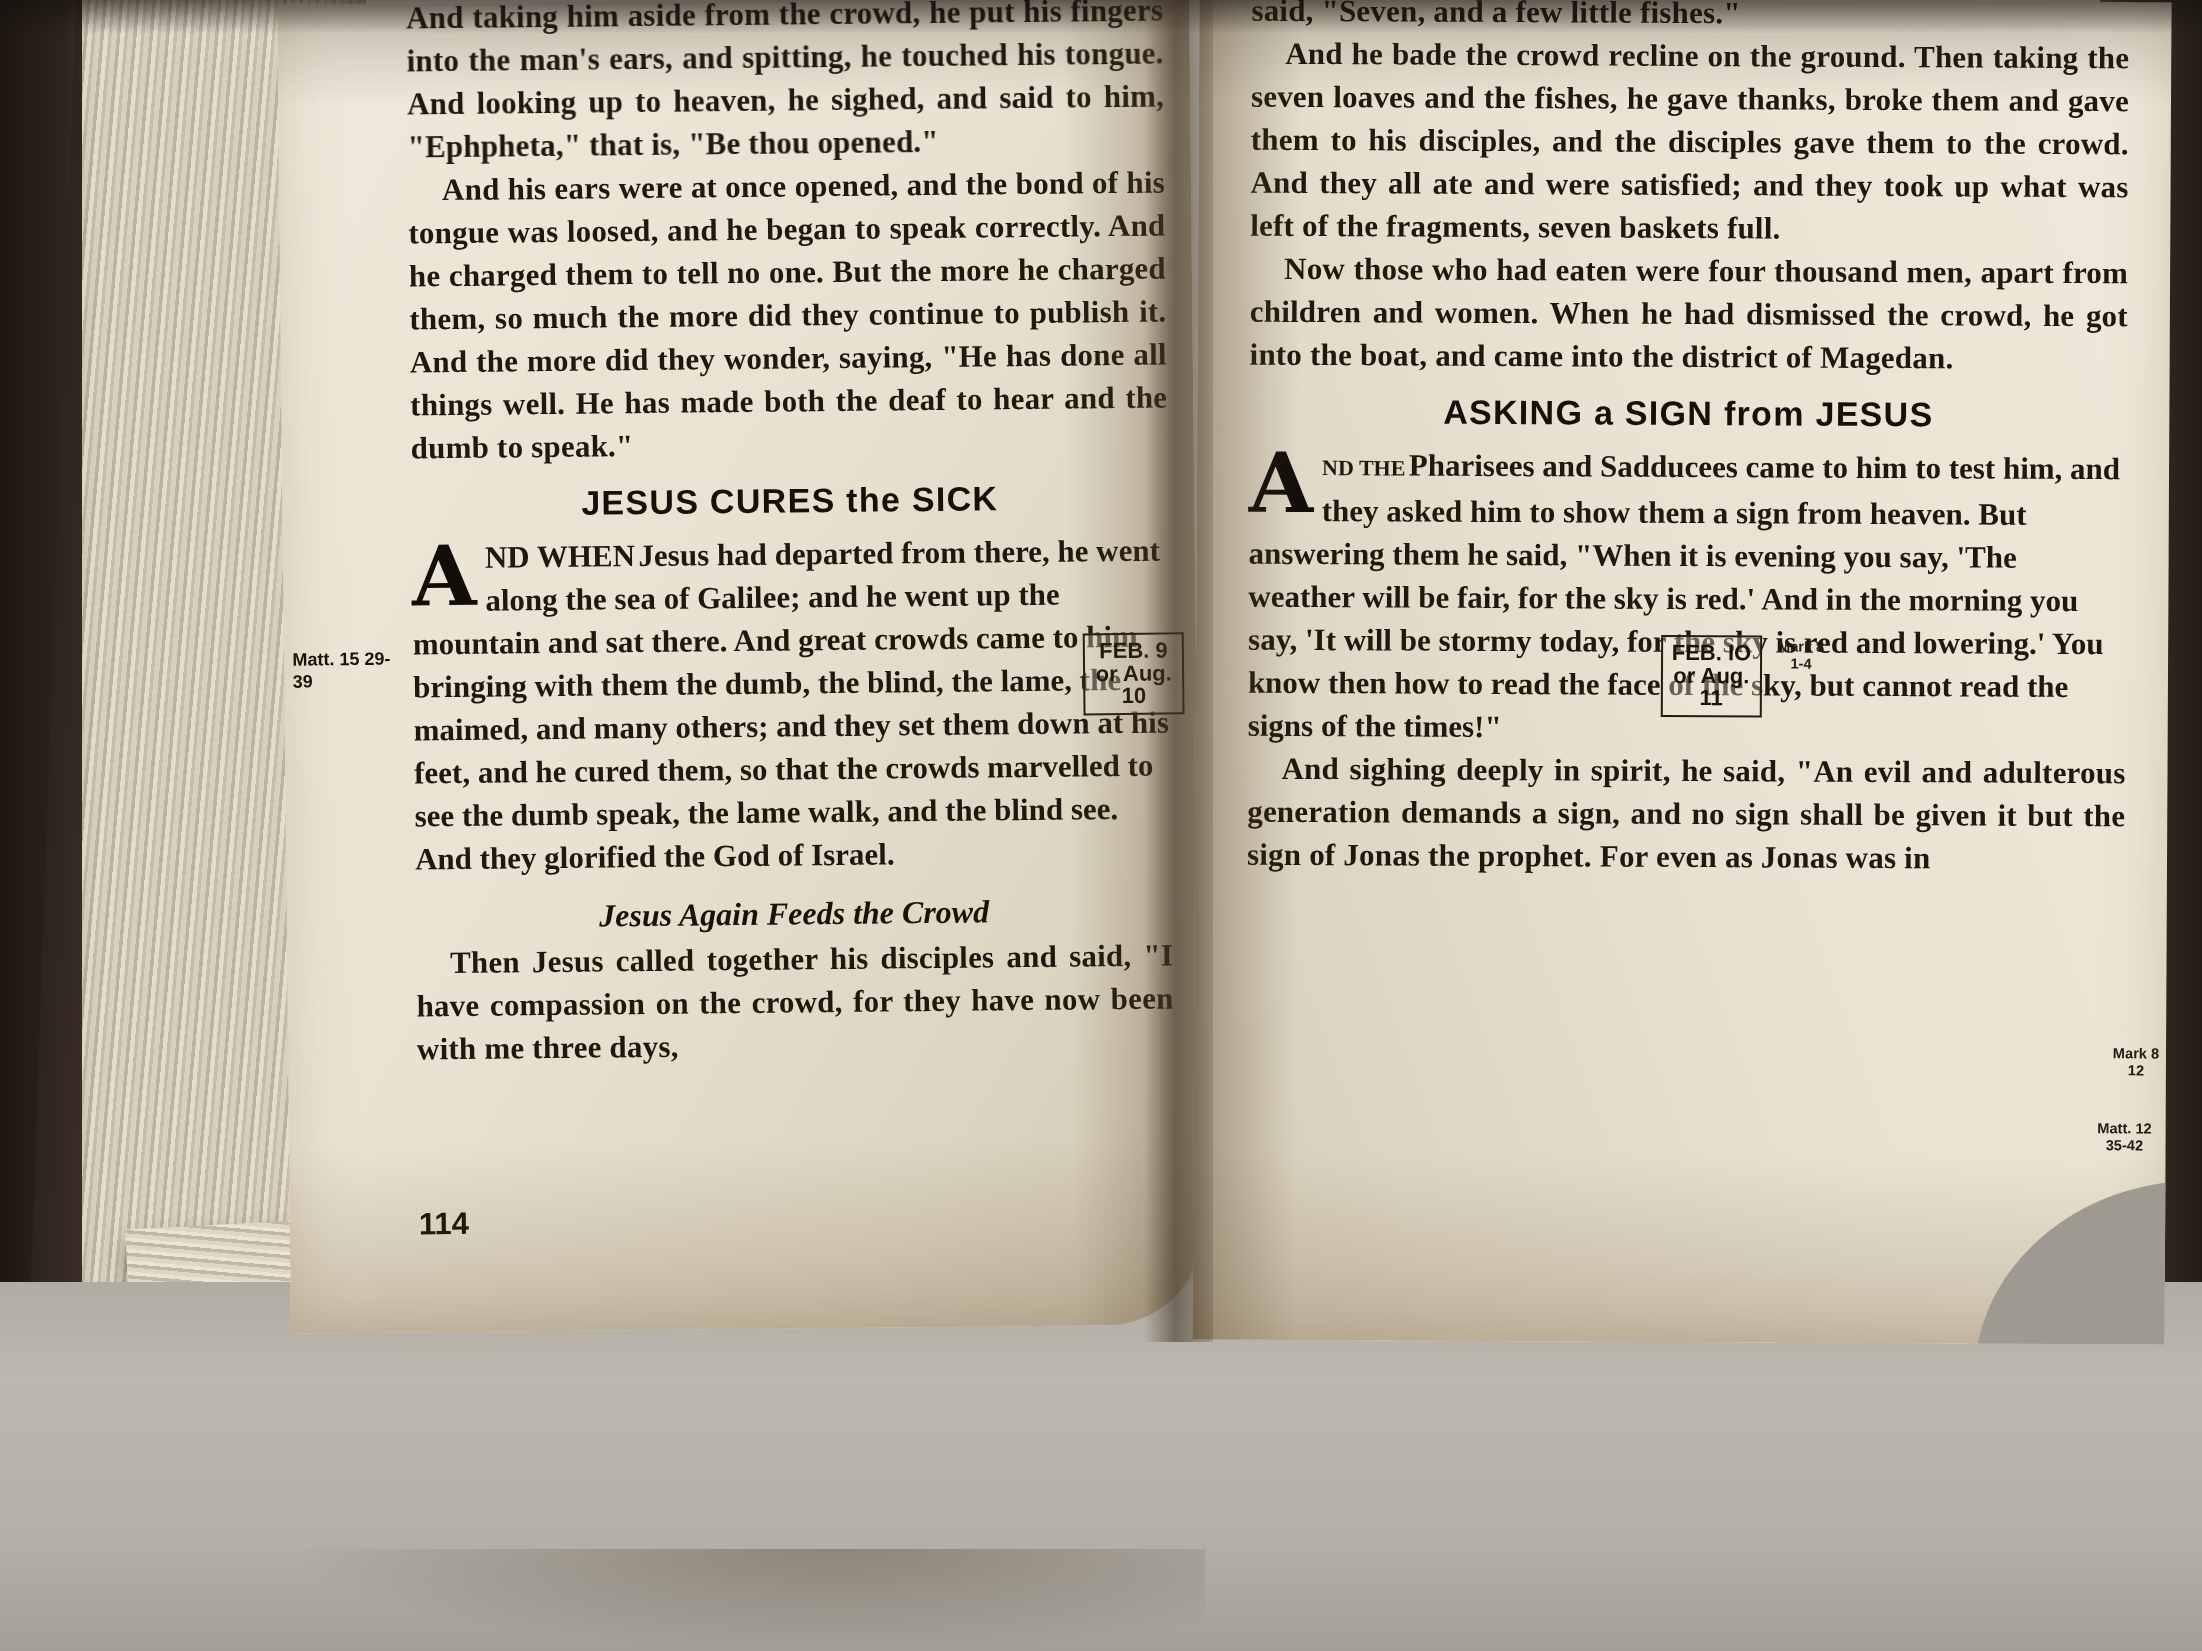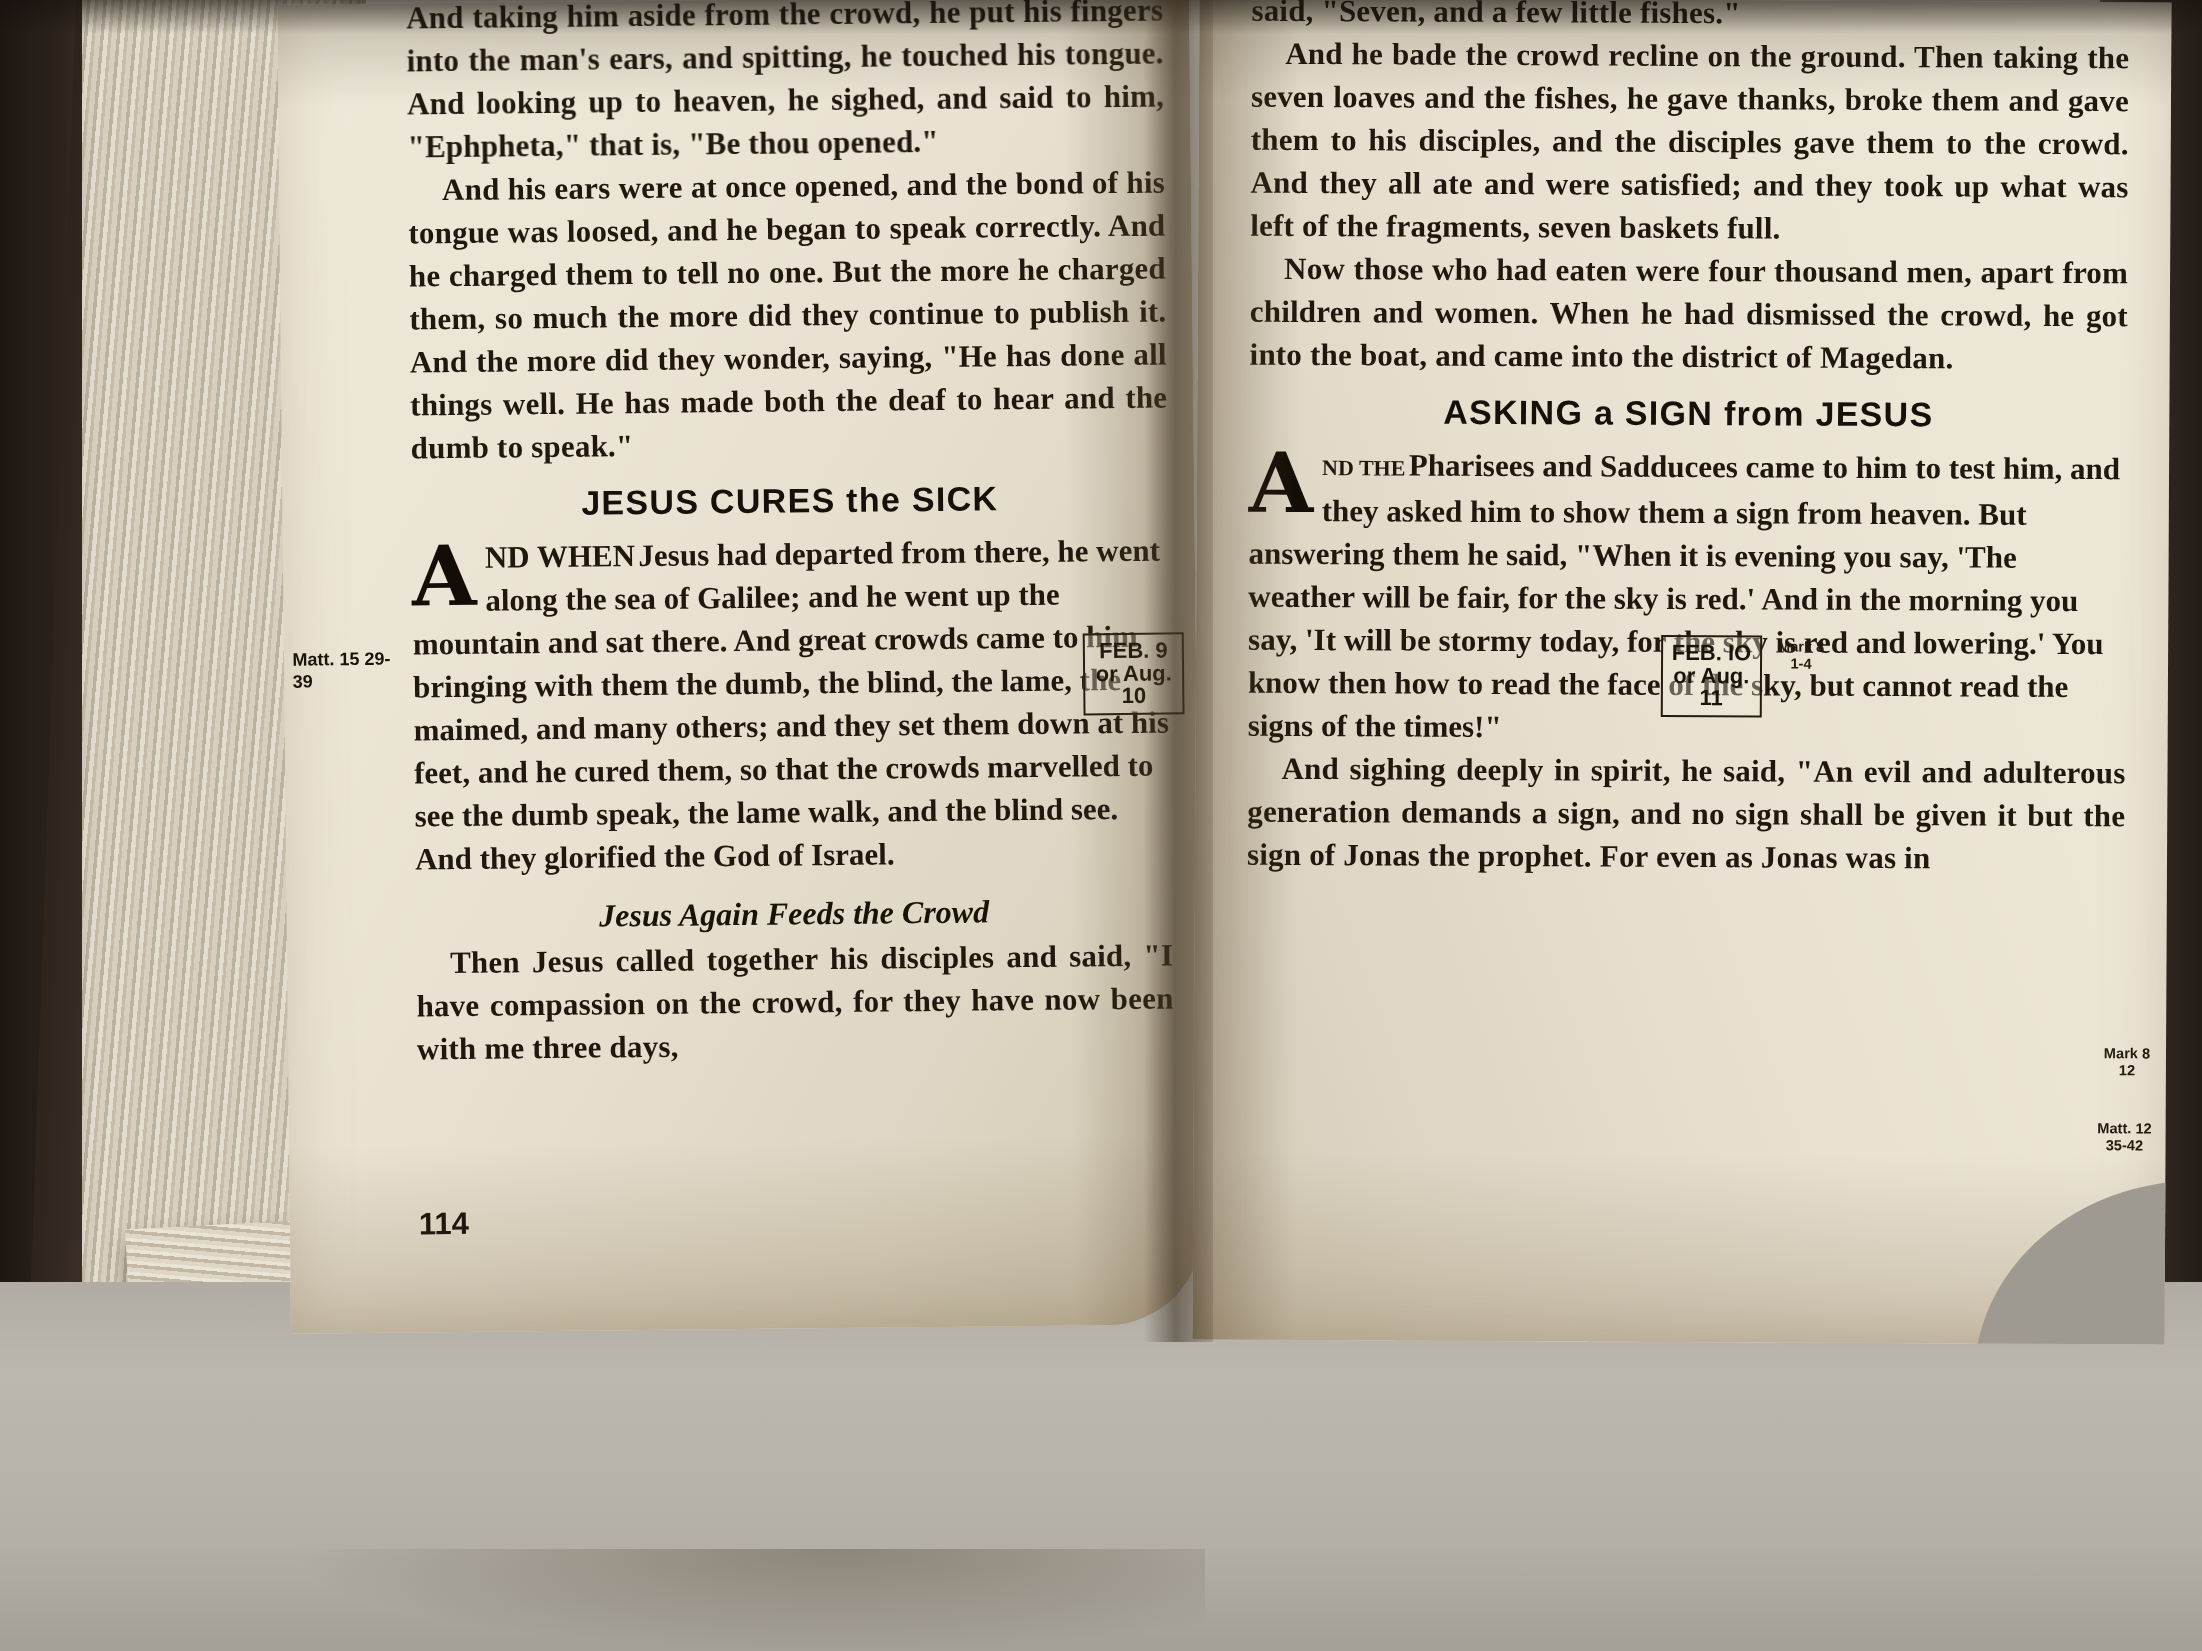--- a/index.html
+++ b/index.html
@@ -318,21 +318,21 @@
         <span style="font-size:31px;line-height:43px;font-weight:700;">Pharisees and Sadducees came to him to test him, and they asked him to show them a sign from heaven. But answering them he said, "When it is evening you say, 'The weather will be fair, for the sky is red.' And in the morning you say, 'It will be stormy today, for the sky is red and lowering.' You know then how to read the face of the sky, but cannot read the signs of the times!"</span>
       </div>
 
       <p class="body indent">And sighing deeply in spirit, he said, "An evil and adulterous generation demands a sign, and no sign shall be given it but the sign of Jonas the prophet. For even as Jonas was in</p>
     </div>
 
     <div class="date-box" style="left: 465px; top: 635px; width: 83px;">FEB. IO or Aug. 11</div>
 
     <div class="micro-ref" style="left: 575px; top: 638px; width: 60px;">Mark 8 1-4</div>
 
-    <div class="micro-ref" style="right: 9px; top: 1043px; width: 60px;">Mark 8 12</div>
+    <div class="micro-ref" style="right: 0; top: 1043px; width: 60px;">Mark 8 12</div>
 
     <div class="micro-ref" style="right: 8.6px; top: 1118px; width: 65px;">Matt. 12 35-42</div>
 
     <div class="folio" style="right: 17px; top: 1196px;">115</div>
 
     <div class="shade-right-edge"></div>
     <div class="shade-bottom"></div>
     <div class="soft-blur-top"></div>
     <div class="curve-mask"></div>
   </div>

